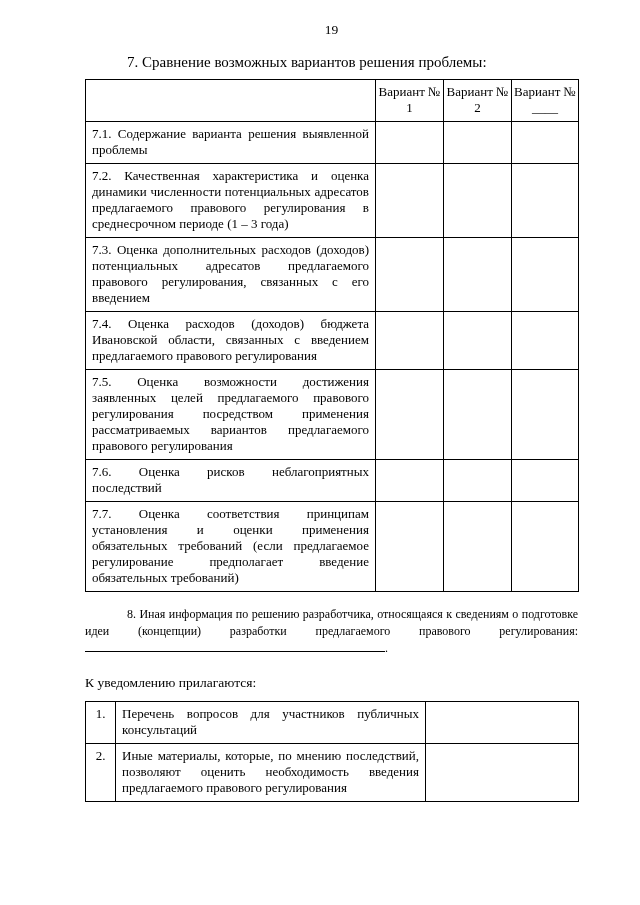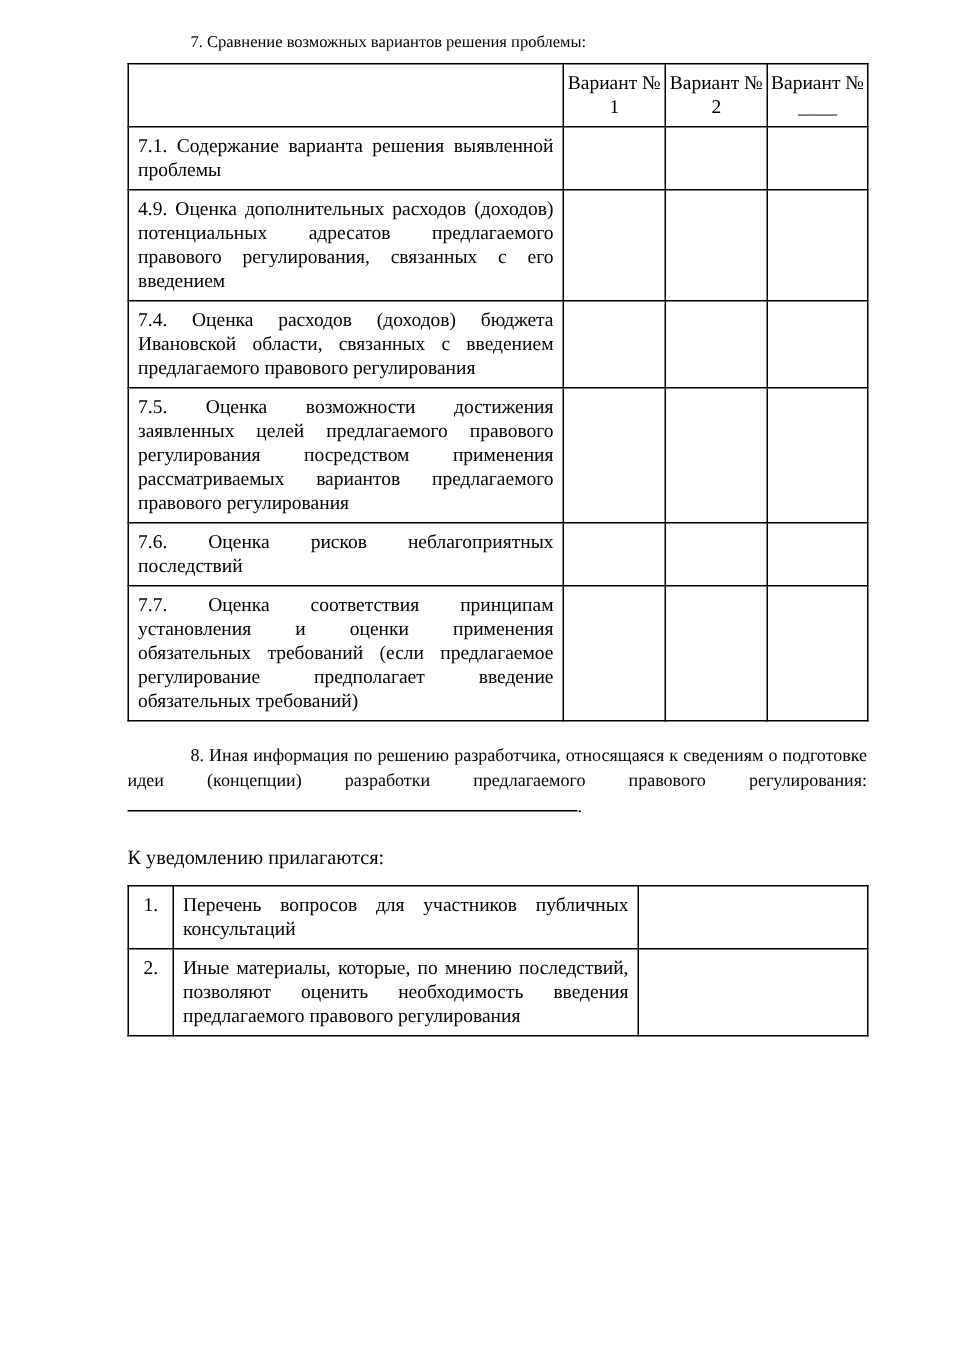--- a/index.html
+++ b/index.html
@@ -16,21 +16,21 @@
     width: 640px;
     height: 905px;
     padding: 22px 62px 0 85px;
   }
   .page-number {
     text-align: center;
     font-size: 13.5px;
     margin: 0 0 16px 0;
   }
   .table-title {
-    font-size: 11px;
+    font-size: 15px;
     margin: 0 0 8px 0;
     text-indent: 42px;
     text-align: justify;
   }
   table {
     border-collapse: collapse;
     width: 493px;
     table-layout: fixed;
   }
   td {
@@ -72,20 +72,21 @@
   .t2 col.c-text { width: 310px; }
   .t2 col.c-fill { width: 153px; }
   .t2 td.num { text-align: center; padding-left: 2px; padding-right: 2px; }
   .t2 td.txt { text-align: justify; }
 </style>
 </head>
 <body>
 
 <div class="page">
 
+  <div class="page-number">19</div>
 
   <p class="table-title">7. Сравнение возможных вариантов решения проблемы:</p>
 
   <table class="t1">
     <colgroup>
       <col class="c-desc">
         <col class="c-var">
         <col class="c-var">
         <col class="c-var2">
     </colgroup>
@@ -96,21 +97,27 @@
         <td class="hdr">Вариант № 2</td>
         <td class="hdr">Вариант № ____</td>
       </tr>
       <tr>
         <td class="desc">7.1. Содержание варианта решения выявленной проблемы</td>
         <td></td>
         <td></td>
         <td></td>
       </tr>
       <tr>
-        <td class="desc">4.9. Оценка дополнительных расходов (доходов) потенциальных адресатов предлагаемого правового регулирования, связанных с его введением</td>
+        <td class="desc">7.2. Качественная характеристика и оценка динамики численности потенциальных адресатов предлагаемого правового регулирования в среднесрочном периоде (1 – 3 года)</td>
+        <td></td>
+        <td></td>
+        <td></td>
+      </tr>
+      <tr>
+        <td class="desc">7.3. Оценка дополнительных расходов (доходов) потенциальных адресатов предлагаемого правового регулирования, связанных с его введением</td>
         <td></td>
         <td></td>
         <td></td>
       </tr>
       <tr>
         <td class="desc">7.4. Оценка расходов (доходов) бюджета Ивановской области, связанных с введением предлагаемого правового регулирования</td>
         <td></td>
         <td></td>
         <td></td>
       </tr>

